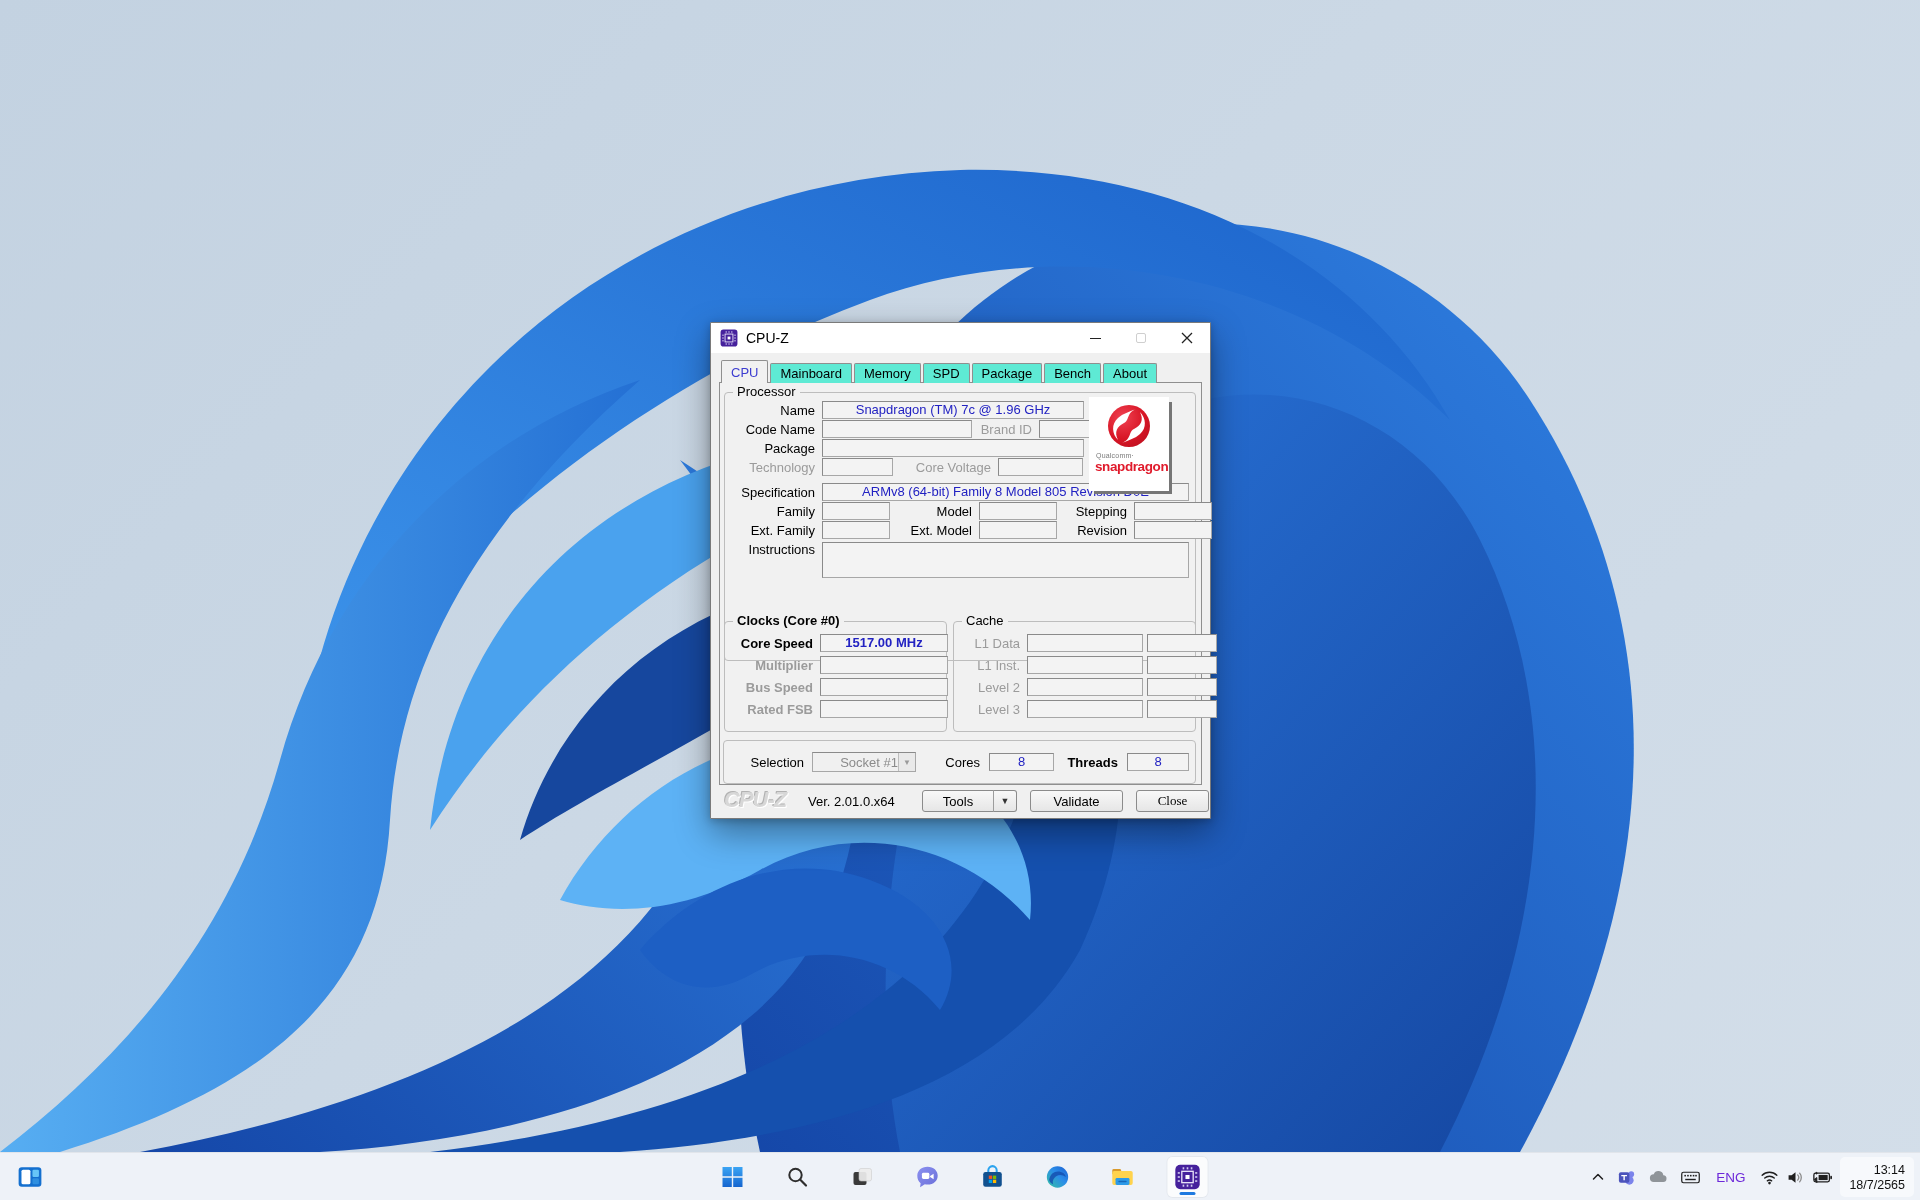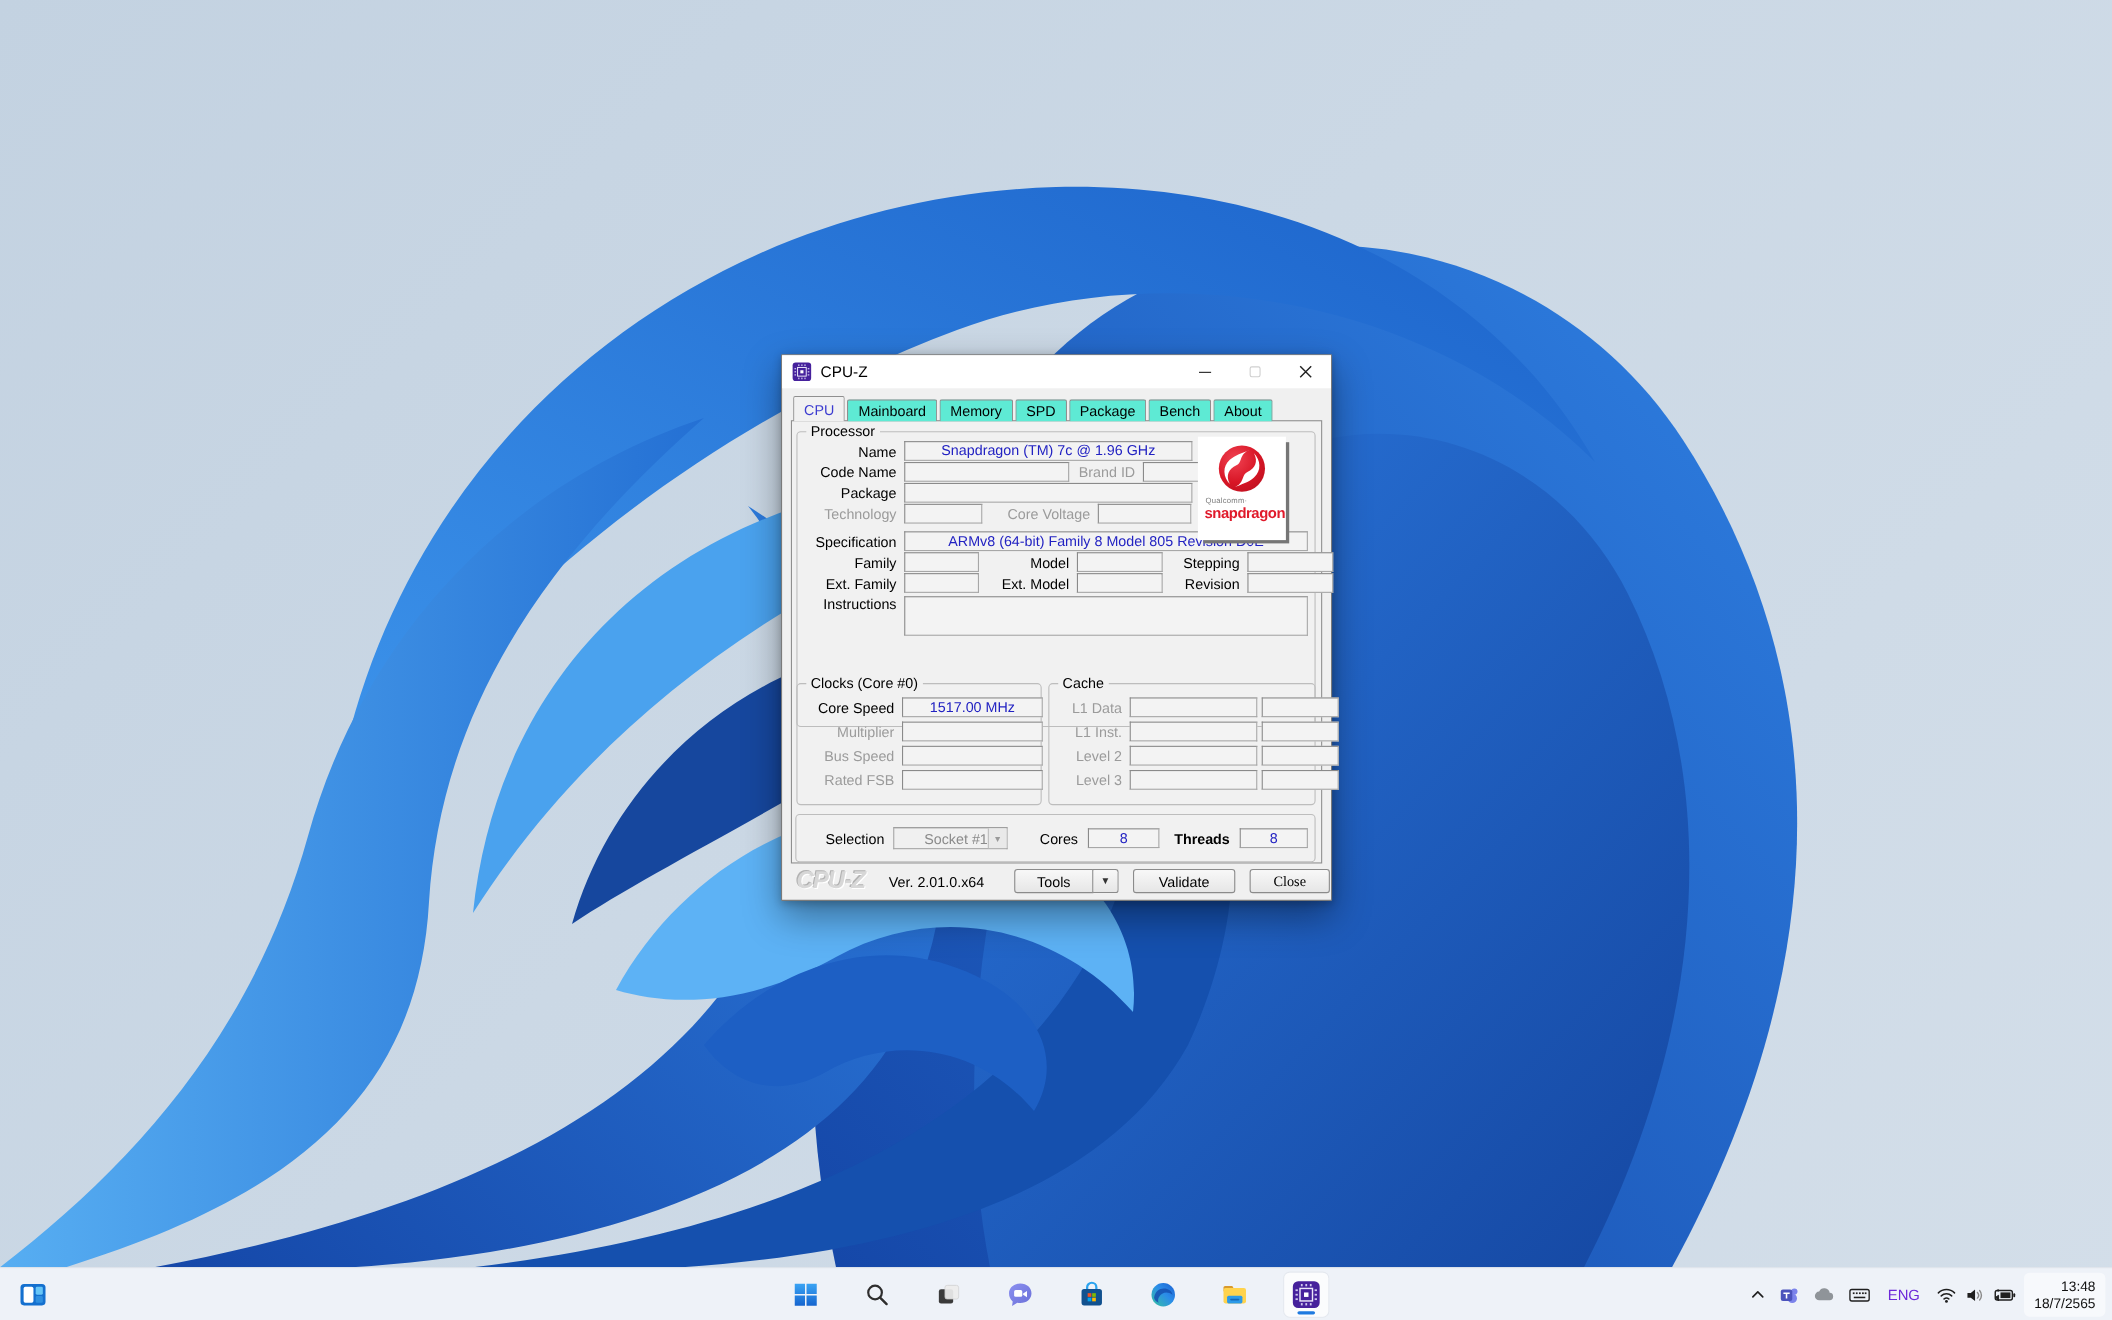--- a/index.html
+++ b/index.html
@@ -26,21 +26,21 @@
   .tab { height:20px; padding:0 9px; display:flex; align-items:center; background:#5eead4;
          border:1px solid #8f8f8f; border-bottom:none; border-radius:2px 2px 0 0; margin-right:2px; font-size:13px; }
   .tab.active { height:23px; background:#f1f1f1; color:#3c3cd0; position:relative; z-index:4; }
 
   .tabpage { position:absolute; left:8px; right:8px; top:59px; bottom:33px;
              border:1px solid #8f8f8f; background:#f1f1f1; }
 
   .grp { position:absolute; border:1px solid #bdbdbd; border-radius:4px; }
   .grp-label { position:absolute; top:-8px; left:8px; background:#f1f1f1; padding:0 4px; font-size:13px; line-height:14px; }
   .grp-processor { left:4px; right:5px; top:9px; height:269px; padding:8px 0 0 6px; }
-  .grp-clocks    { left:4px; top:238px; width:223px; height:111px; padding:12px 0 0 6px; }
+  .grp-clocks    { left:4px; top:238px; width:223px; height:111px; padding:12px 0 0 6px;font-weight:bold; }
   .grp-cache     { left:233px; right:5px; top:238px; height:111px; padding:12px 0 0 6px; }
   .grp-selection { left:3px; right:5px; top:357px; height:44px; display:flex; align-items:center; padding:0 6px; }
 
   .prow { display:flex; align-items:center; height:18px; margin-bottom:1px; }
   .lab { text-align:right; flex:none; }
   .lab.pl { width:84px; margin-right:7px; }
   .dis { color:#9b9b9b; }
   .field { background:#f3f3f3; border:1px solid #a7a7a7; border-top-color:#8a8a8a; border-left-color:#8a8a8a;
            height:18px; flex:none; }
   .val { color:#2222c2; text-align:center; line-height:16px; font-size:13px; }
@@ -470,17 +470,17 @@
         <path d="M13.5 8 a4.5 4.5 0 0 1 0 6 M15.8 6 a7.5 7.5 0 0 1 0 10" fill="none" stroke="#8a8a8a" stroke-width="1.5" stroke-linecap="round"></path>
       </svg>
       <svg width="21" height="19" viewBox="0 0 24 22">
         <rect x="2" y="6" width="18" height="10" rx="2" fill="none" stroke="#1f1f1f" stroke-width="1.5"></rect>
         <rect x="21" y="9" width="2" height="4" rx="1" fill="#1f1f1f"></rect>
         <rect x="7.5" y="8" width="10.5" height="6" fill="#1f1f1f"></rect>
         <path d="M5 4.5 v3 M3.5 6 h3 M2.5 13 l3-2 v6 z" fill="#1f1f1f" stroke="#1f1f1f" stroke-width="1"></path>
       </svg>
     </button>
     <button class="clock-btn">
-      <span class="clock-time">13:48</span>
+      <span class="clock-time">13:14</span>
       <span class="clock-date">18/7/2565</span>
     </button>
   </div>
 </div>
 
 </body></html>

